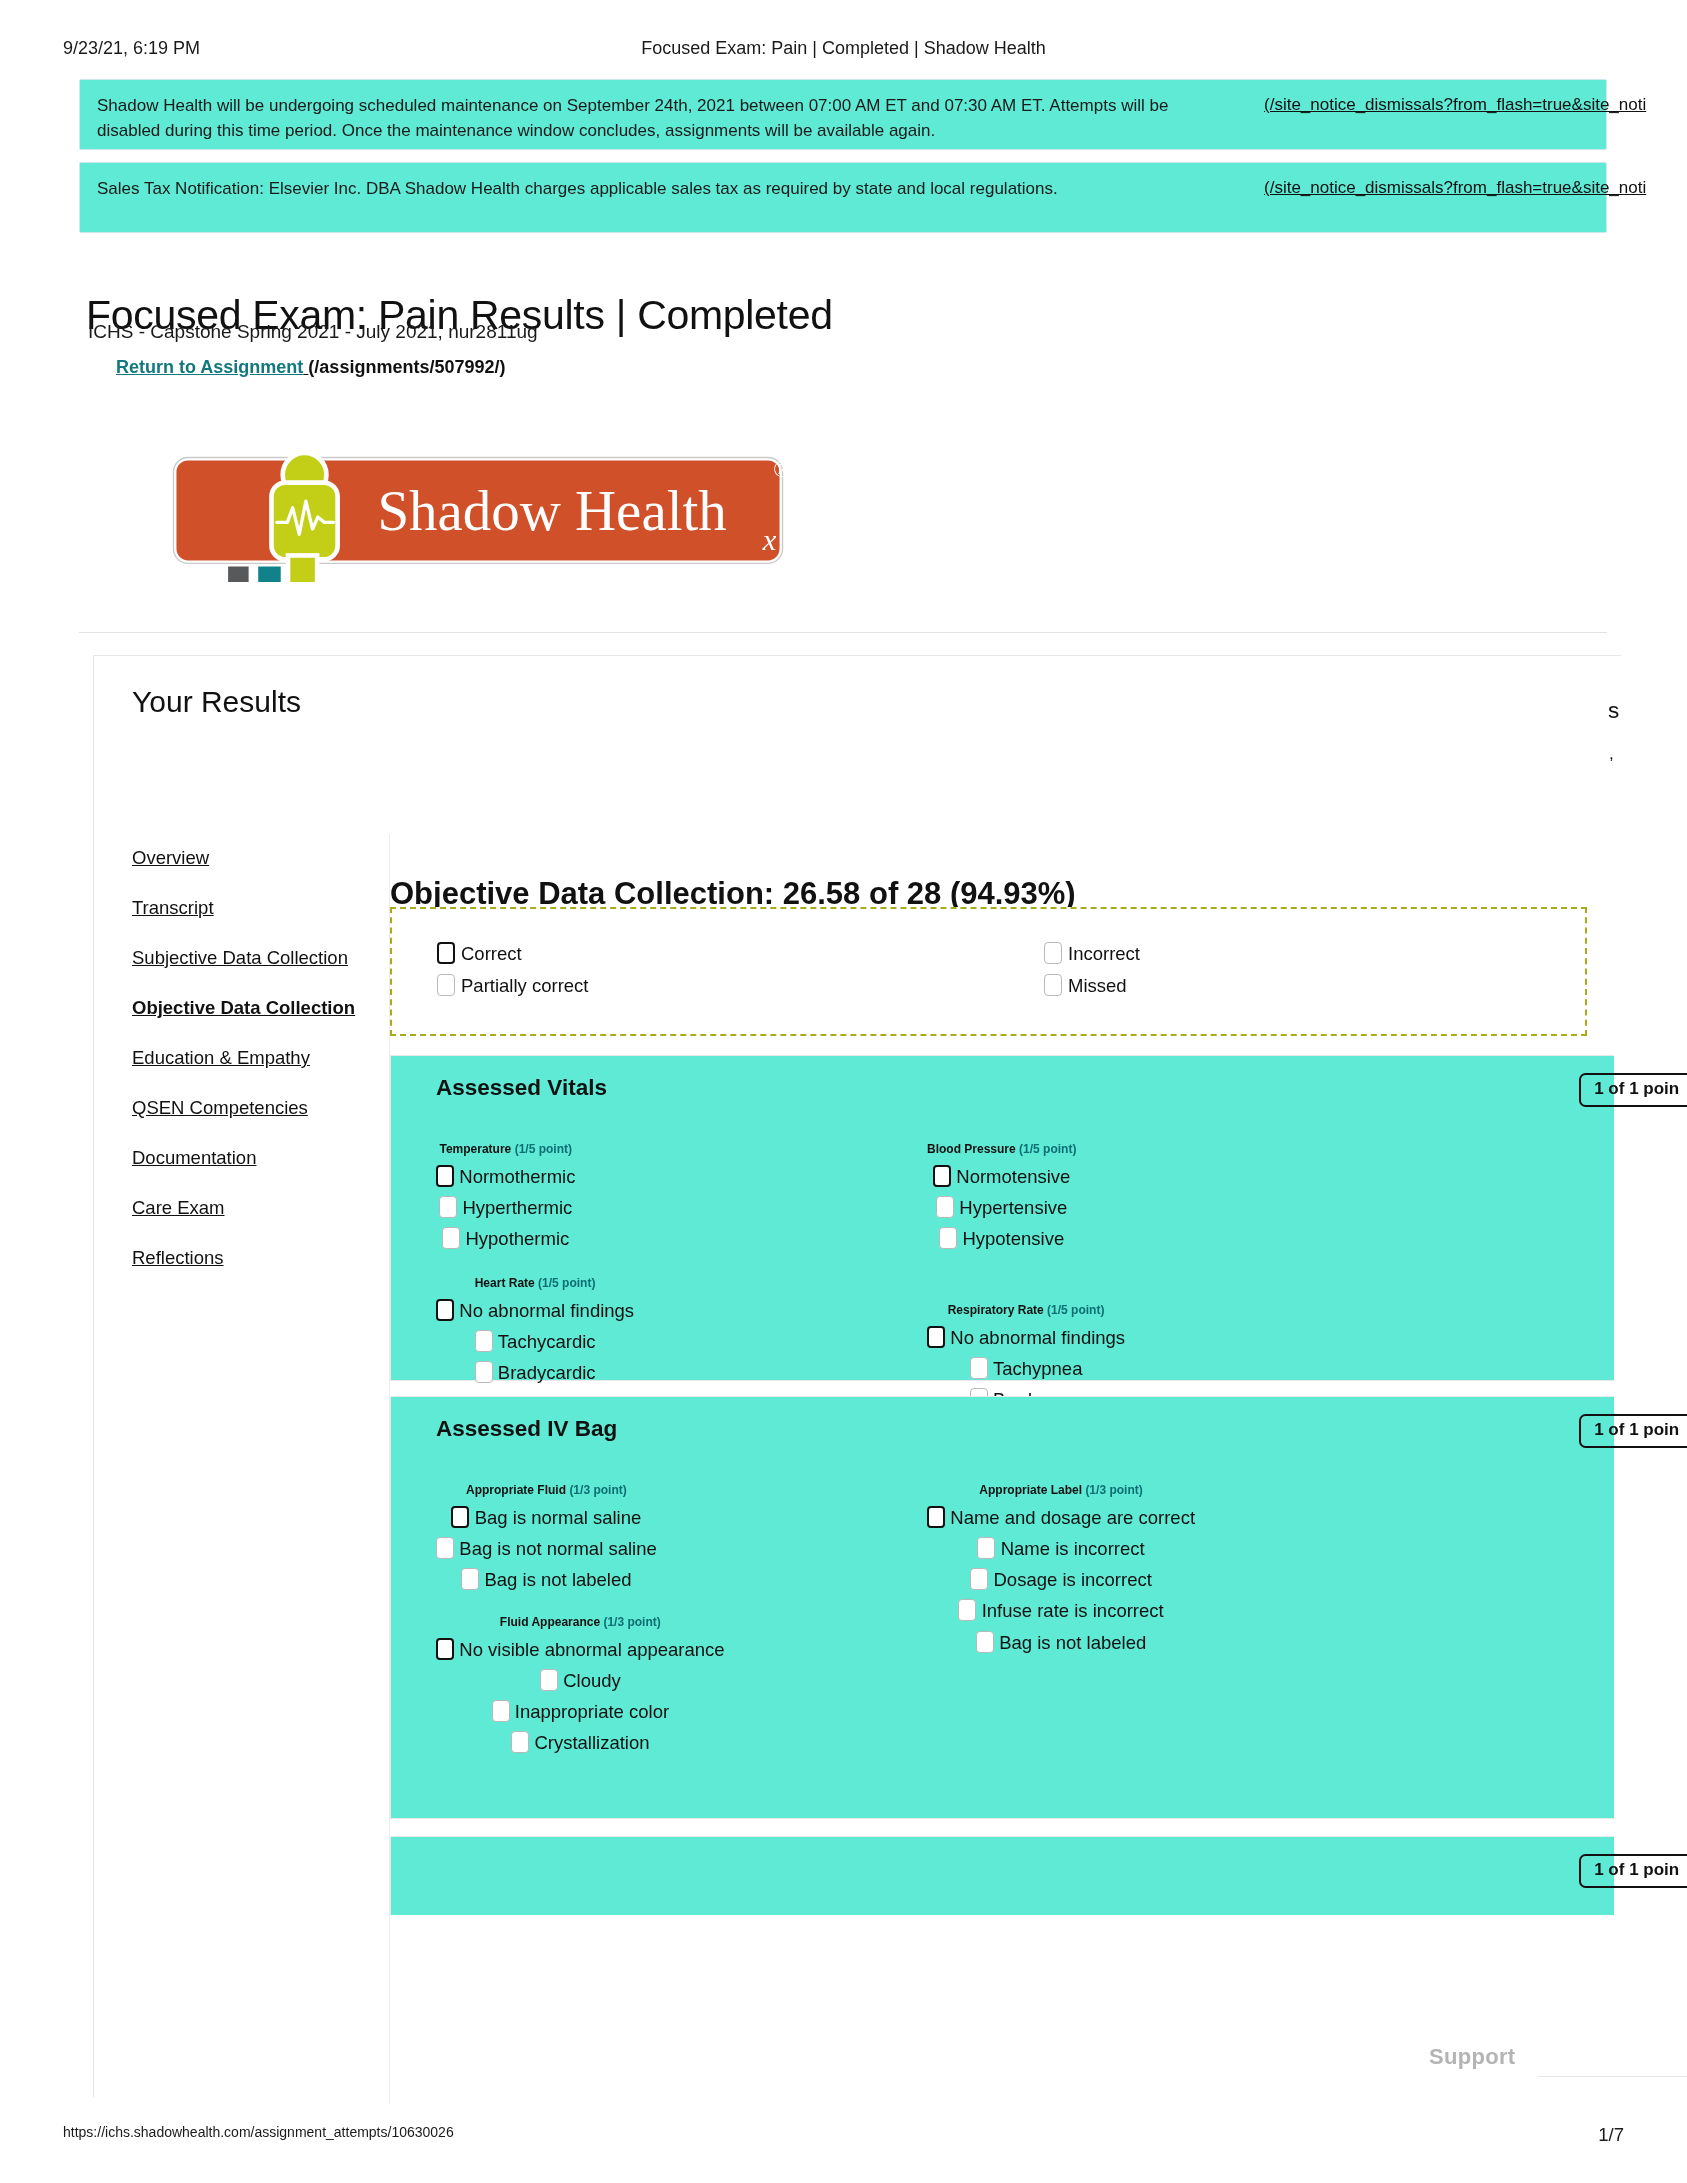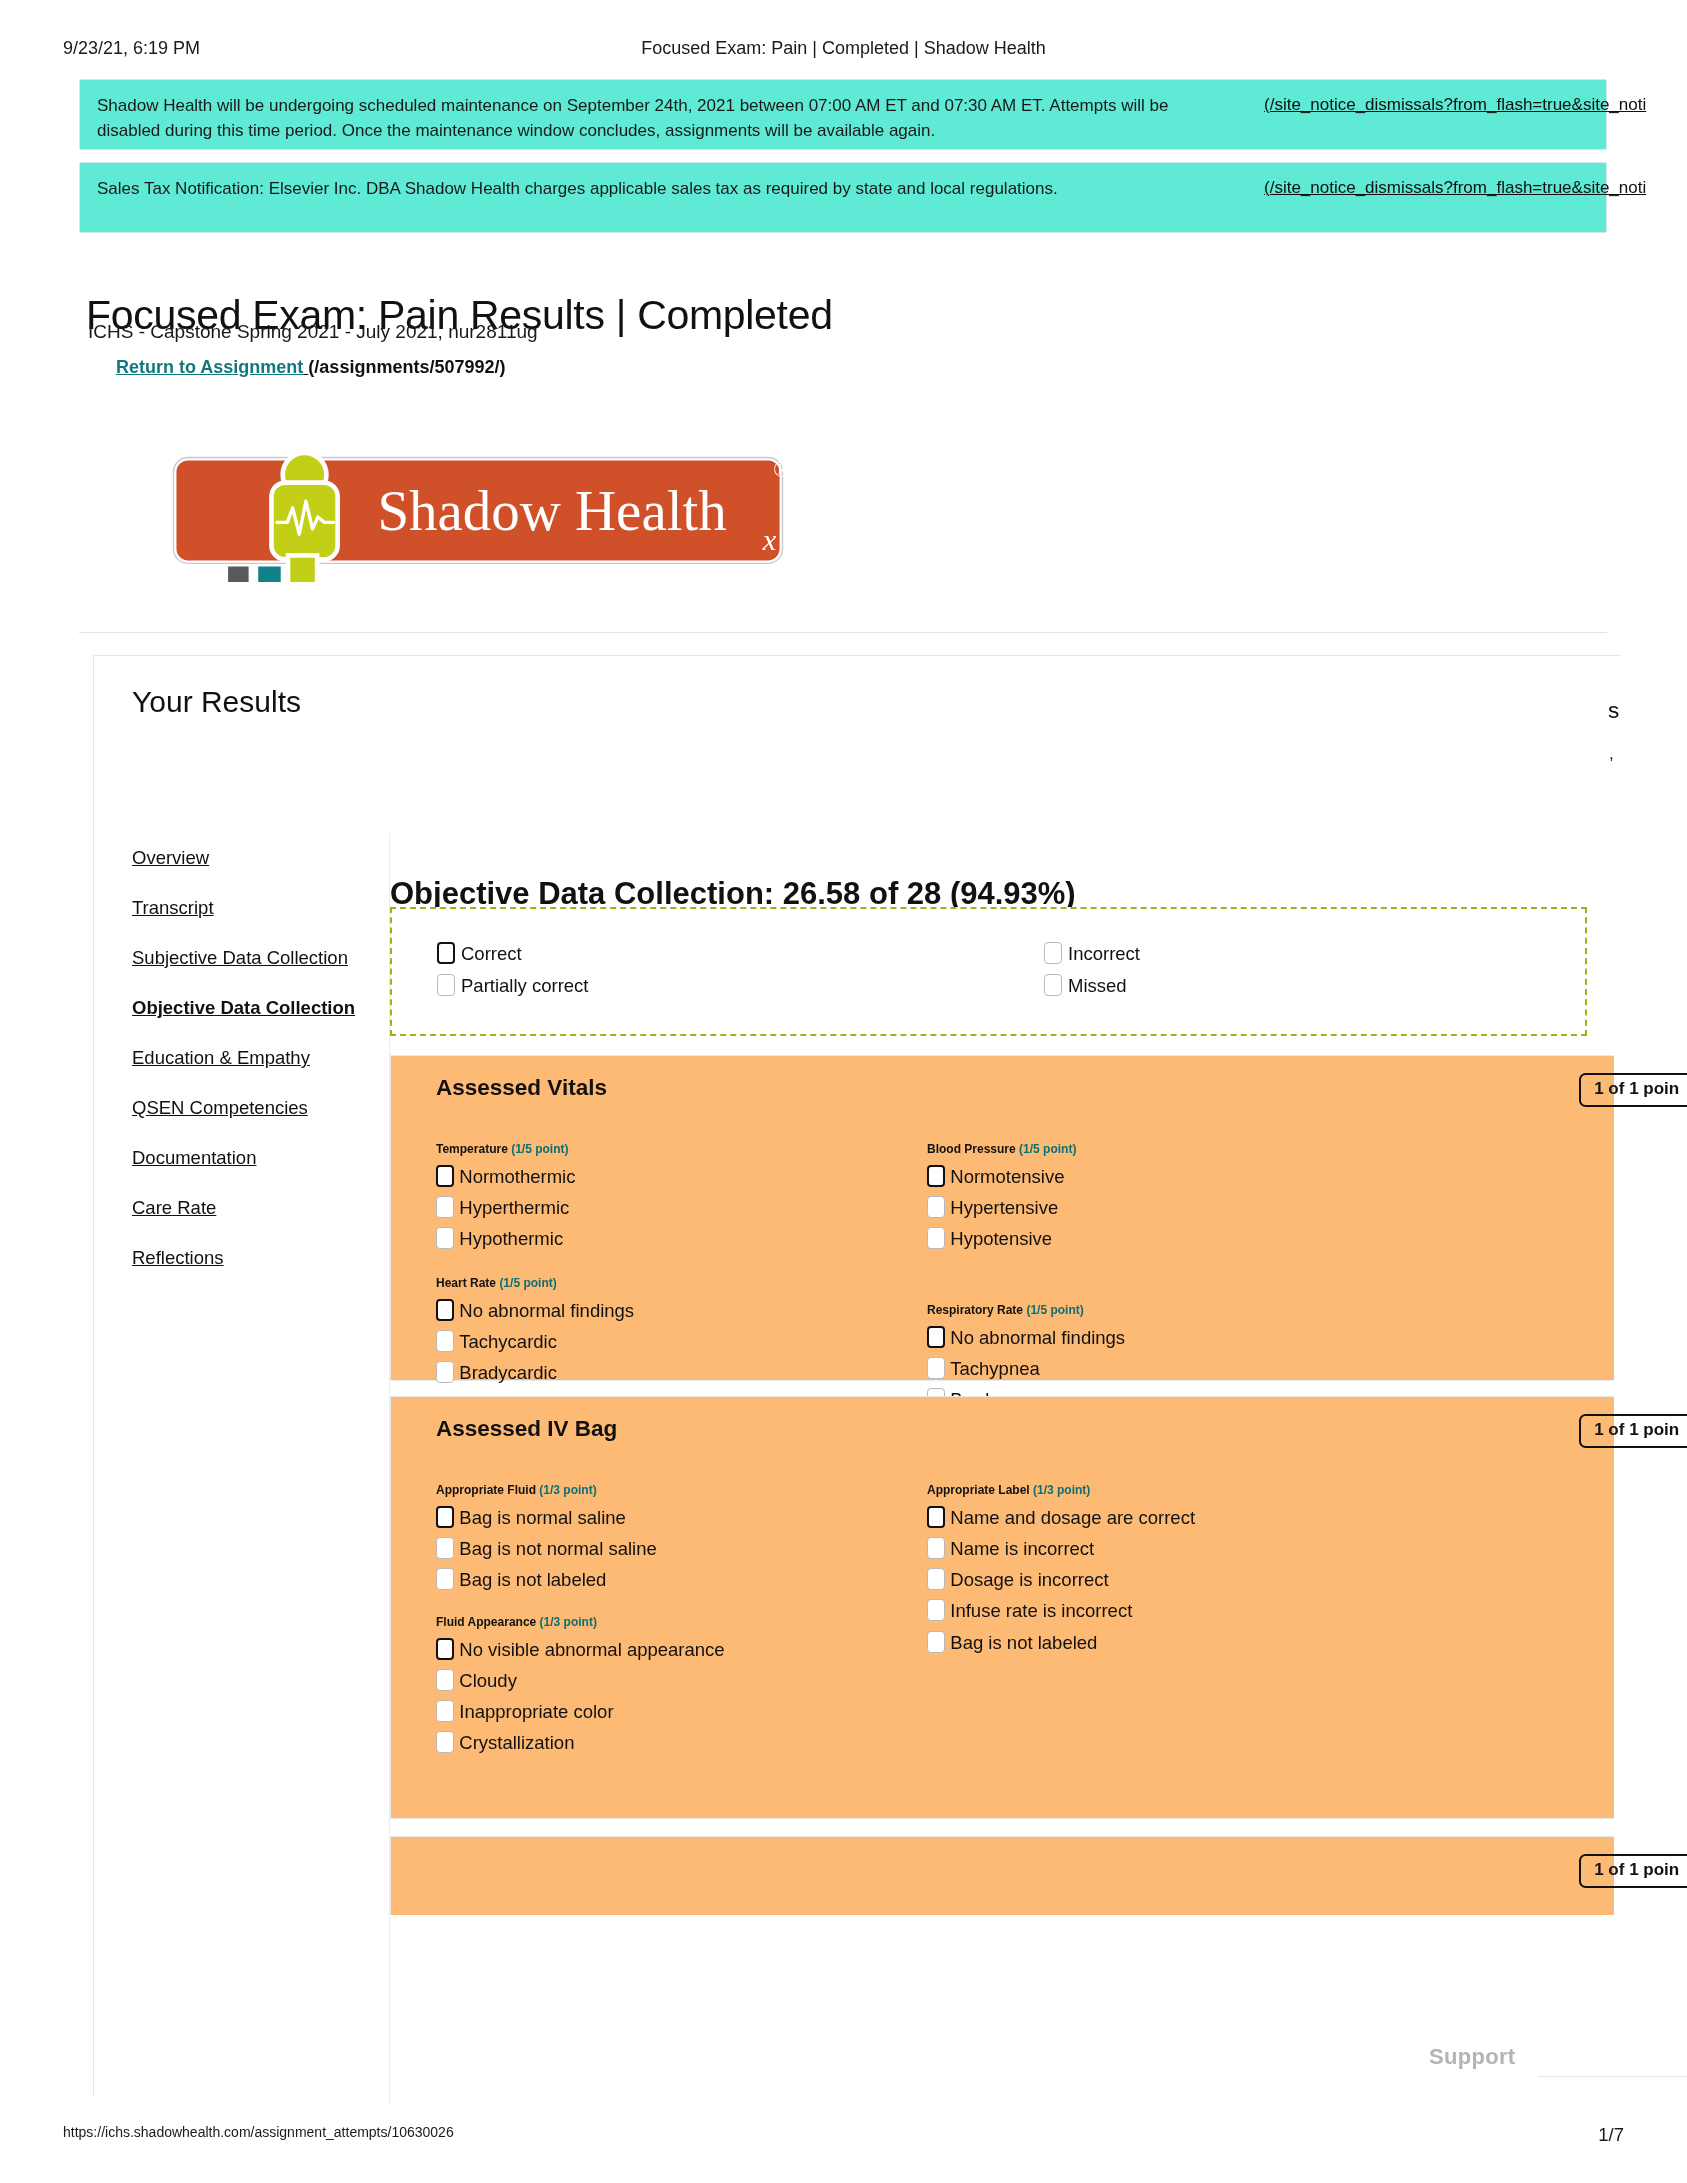--- a/index.html
+++ b/index.html
@@ -116,21 +116,22 @@
     display:inline-block; width:18px; height:22px;
     border:1.3px solid #b9b9b9; border-radius:4px;
     background:#fff; vertical-align:-4px; margin-right:6px;
   }
   .cb.on { border:2px solid #111; }
 
   
   .card {
     position:absolute; left:0px; width:1224px;
     border:1.3px solid #e9e9e9; border-right:none;
-    background:#fdba74;
+    background:#5eead4;
+    text-align:center;
   }
   #card-vitals { top:225px; height:326px; }
   #card-ivbag  { top:566px; height:423px; }
   #card-last   { top:1006px; height:79px; border-bottom:none; }
 
   .card-title {
     position:absolute; left:45px; top:18.5px;
     font-size:22.5px; font-weight:bold; color:#111;
   }
   .pt-badge {
@@ -240,21 +241,21 @@
 
 <div class="nav-divider"></div>
 <nav class="nav">
   <a class="nav-item" href="#">Overview</a>
   <a class="nav-item" href="#">Transcript</a>
   <a class="nav-item" href="#">Subjective Data Collection</a>
   <a class="nav-item active" href="#">Objective Data Collection</a>
   <a class="nav-item" href="#">Education &amp; Empathy</a>
   <a class="nav-item" href="#">QSEN Competencies</a>
   <a class="nav-item" href="#">Documentation</a>
-  <a class="nav-item" href="#">Care Rate</a>
+  <a class="nav-item" href="#">Care Exam</a>
   <a class="nav-item" href="#">Reflections</a>
 </nav>
 
 <div class="main">
 
   <h2 class="odc-heading">Objective Data Collection: 26.58 of 28 (94.93%)</h2>
 
   <div class="legend-box">
     <div class="legend-cell lc-a">
       <span class="cb on"></span><span>Correct</span>

